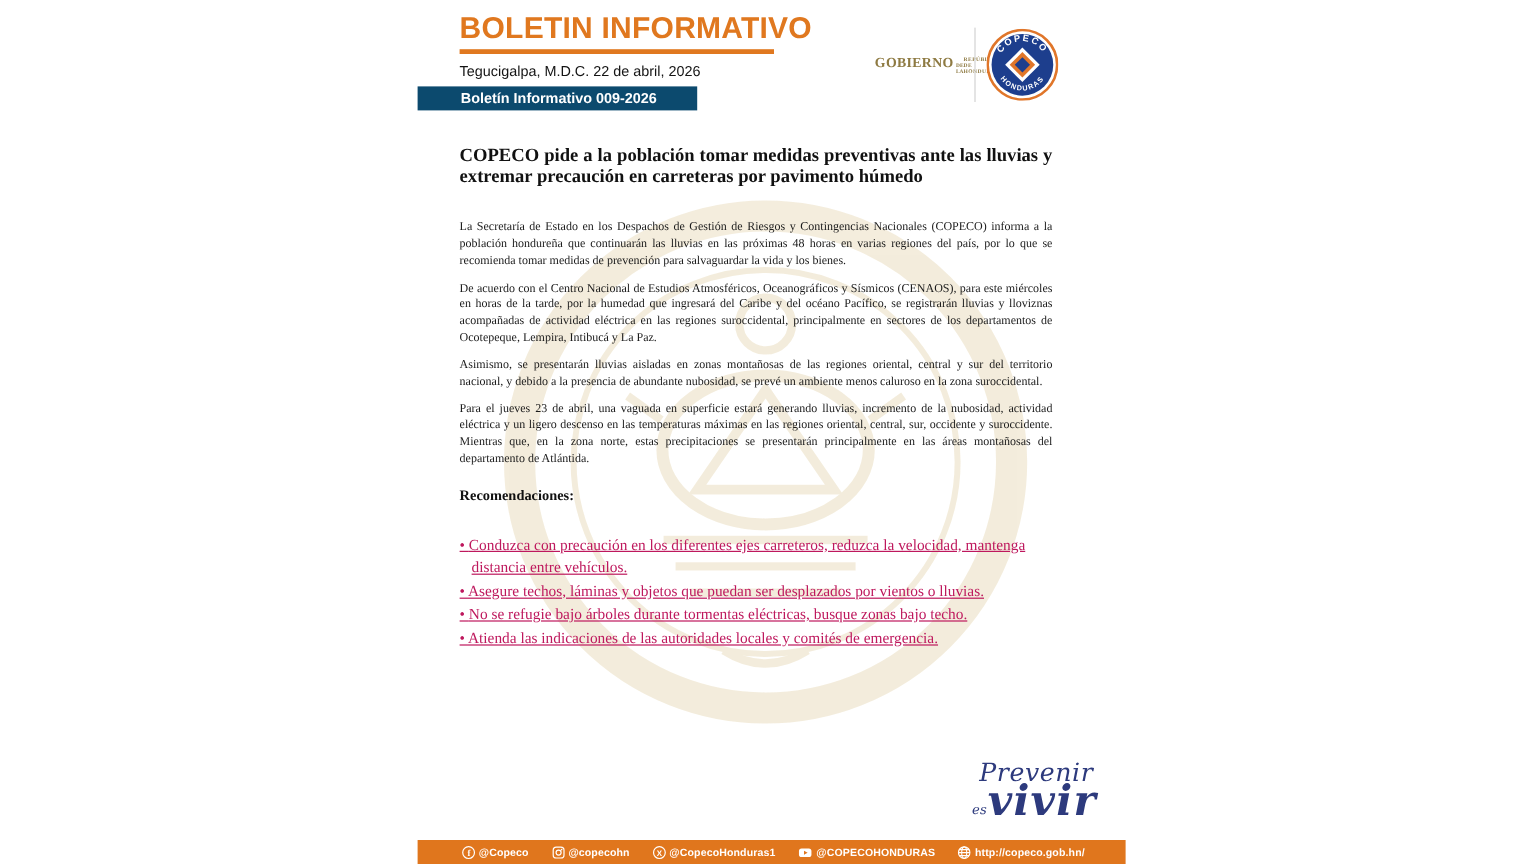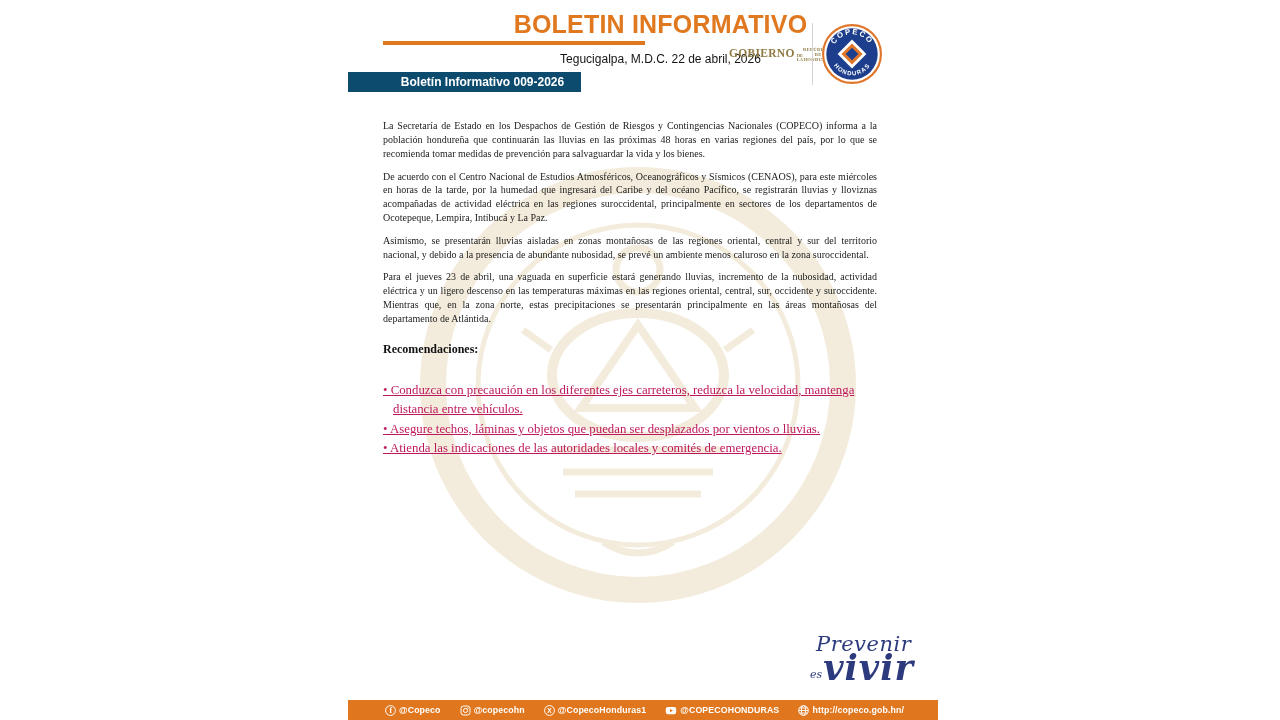--- a/index.html
+++ b/index.html
@@ -6,21 +6,21 @@
   html,body { width:1280px; height:720px; background:#ffffff; }
   body { font-family:"Liberation Serif", serif; color:#1a1a1a; }
 
   .canvas { position:relative; width:1280px; height:720px; background:#ffffff; overflow:hidden; }
   .page   { position:absolute; left:348px; top:0; width:590px; height:720px; background:#ffffff; }
 
   
   .watermark { position:absolute; left:290px; top:385px; transform:translate(-50%,-50%); z-index:0; pointer-events:none; }
 
   
-  .header { position:relative; z-index:2;text-align:center; }
+  .header { position:relative; z-index:2; }
   .main-title { margin:11px 0 0 35px; font-family:"Liberation Sans", sans-serif; font-weight:bold;
                 font-size:25px; letter-spacing:.2px; color:#E0781F; line-height:1.05; }
   .title-underline { margin:4px 0 0 35px; width:262px; height:4px; background:#E0781F; }
   .dateline { margin:7px 0 0 35px; font-family:"Liberation Sans", sans-serif; font-size:12px; color:#141414; }
   .bulletin-bar { margin-top:6px; width:233px; height:20px; background:#0c4a6e; color:#ffffff;
                   font-family:"Liberation Sans", sans-serif; font-weight:bold; font-size:12px;
                   line-height:20px; padding-left:36px; }
 
   .header-logos { position:absolute; top:12px; right:56px; display:flex; align-items:center; gap:9px; }
   .gov-logo { display:flex; align-items:center; width:74px; }
@@ -125,30 +125,32 @@
             <textPath href="#arcTop" startOffset="50%">COPECO</textPath>
           </text>
           <text font-family="Liberation Sans, sans-serif" font-size="5.6" font-weight="bold" fill="#ffffff" letter-spacing="1" text-anchor="middle">
             <textPath href="#arcBottom" startOffset="50%">HONDURAS</textPath>
           </text>
         </svg>
       </div>
     </header>
 
     <main class="article">
+      <h2 class="headline">COPECO pide a la población tomar medidas preventivas ante las lluvias y extremar precaución en carreteras por pavimento húmedo</h2>
 
       <p>La Secretaría de Estado en los Despachos de Gestión de Riesgos y Contingencias Nacionales (COPECO) informa a la población hondureña que continuarán las lluvias en las próximas 48 horas en varias regiones del país, por lo que se recomienda tomar medidas de prevención para salvaguardar la vida y los bienes.</p>
       <p>De acuerdo con el Centro Nacional de Estudios Atmosféricos, Oceanográficos y Sísmicos (CENAOS), para este miércoles en horas de la tarde, por la humedad que ingresará del Caribe y del océano Pacífico, se registrarán lluvias y lloviznas acompañadas de actividad eléctrica en las regiones suroccidental, principalmente en sectores de los departamentos de Ocotepeque, Lempira, Intibucá y La Paz.</p>
       <p>Asimismo, se presentarán lluvias aisladas en zonas montañosas de las regiones oriental, central y sur del territorio nacional, y debido a la presencia de abundante nubosidad, se prevé un ambiente menos caluroso en la zona suroccidental.</p>
       <p>Para el jueves 23 de abril, una vaguada en superficie estará generando lluvias, incremento de la nubosidad, actividad eléctrica y un ligero descenso en las temperaturas máximas en las regiones oriental, central, sur, occidente y suroccidente. Mientras que, en la zona norte, estas precipitaciones se presentarán principalmente en las áreas montañosas del departamento de Atlántida.</p>
 
       <h3 class="reco-title">Recomendaciones:</h3>
       <ul class="reco-list">
         <li>Conduzca con precaución en los diferentes ejes carreteros, reduzca la velocidad, mantenga distancia entre vehículos.</li>
         <li>Asegure techos, láminas y objetos que puedan ser desplazados por vientos o lluvias.</li>
+        <li>No se refugie bajo árboles durante tormentas eléctricas, busque zonas bajo techo.</li>
         <li>Atienda las indicaciones de las autoridades locales y comités de emergencia.</li>
       </ul>
     </main>
 
     <div class="slogan">
       <div class="slogan-word1">Prevenir</div>
       <div class="slogan-line2">
         <span class="slogan-es">es</span>
         <span class="slogan-vivir">vivir</span>
       </div>

